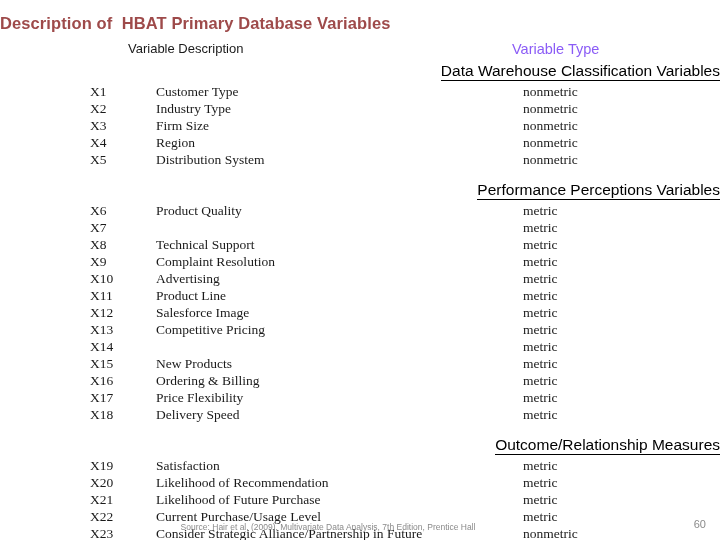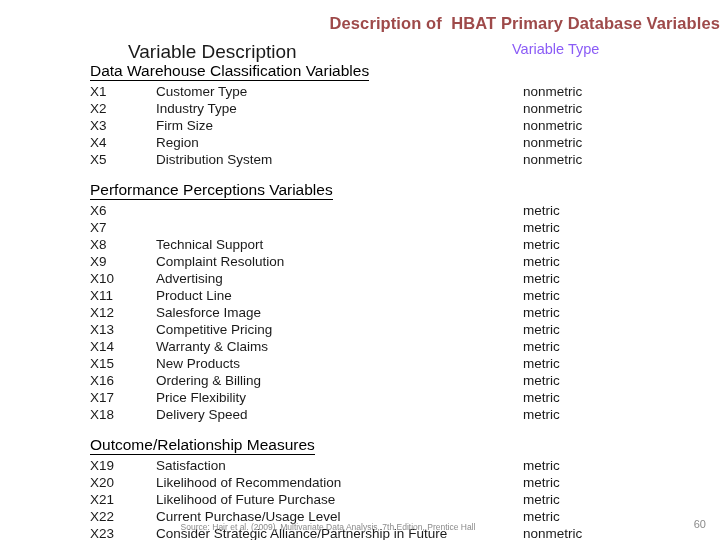--- a/index.html
+++ b/index.html
@@ -17,33 +17,33 @@
     height: 540px;
     background: #ffffff;
     overflow: hidden;
   }
   
   .slide-title {
     position: absolute;
     left: 0;
     top: 14px;
     width: 720px;
-    text-align: right;
+    text-align: left;
     font-size: 16.5px;
     font-weight: bold;
     color: #9E4A4A;
     letter-spacing: 0.1px;
     white-space: pre;
   }
   
   .col-head-desc {
     position: absolute;
     left: 128px;
     top: 41px;
-    font-size: 19px;
+    font-size: 13px;
     color: #1a1a1a;
     white-space: nowrap;
   }
   .col-head-type {
     position: absolute;
     left: 512px;
     top: 41px;
     font-size: 14.5px;
     color: #8b5cf6;
     white-space: nowrap;
@@ -62,27 +62,29 @@
     color: #000000;
     display: inline-block;
     border-bottom: 1.4px solid #000000;
     line-height: 17px;
     padding-bottom: 1px;
     white-space: nowrap;
   }
   .section-head-wrap {
     height: 21px;
     line-height: 17px;
+    text-align: right;
   }
   .rows { margin: 0; padding: 0; }
   .row {
     position: relative;
     height: 17px;
     line-height: 17px;
     white-space: nowrap;
+    font-family: Liberation Serif, serif;
   }
   .cell-code {
     position: absolute;
     left: 90px;
     top: 0;
     font-size: 13.5px;
     color: #1a1a1a;
   }
   .cell-desc {
     position: absolute;
@@ -156,20 +158,21 @@
           <span class="cell-code">X5</span>
           <span class="cell-desc">Distribution System</span>
           <span class="cell-type">nonmetric</span>
         </div>
       </div>
       <div class="section-gap"></div>
       <div class="section-head-wrap"><span class="section-head">Performance Perceptions Variables</span></div>
       <div class="rows">
         <div class="row">
           <span class="cell-code">X6</span>
+          <span class="cell-desc">Product Quality</span>
           <span class="cell-type">metric</span>
         </div>
         <div class="row">
           <span class="cell-code">X7</span>
           <span class="cell-type">metric</span>
         </div>
         <div class="row">
           <span class="cell-code">X8</span>
           <span class="cell-desc">Technical Support</span>
           <span class="cell-type">metric</span>
@@ -194,21 +197,20 @@
           <span class="cell-desc">Salesforce Image</span>
           <span class="cell-type">metric</span>
         </div>
         <div class="row">
           <span class="cell-code">X13</span>
           <span class="cell-desc">Competitive Pricing</span>
           <span class="cell-type">metric</span>
         </div>
         <div class="row">
           <span class="cell-code">X14</span>
-          <span class="cell-desc">Warranty &amp; Claims</span>
           <span class="cell-type">metric</span>
         </div>
         <div class="row">
           <span class="cell-code">X15</span>
           <span class="cell-desc">New Products</span>
           <span class="cell-type">metric</span>
         </div>
         <div class="row">
           <span class="cell-code">X16</span>
           <span class="cell-desc">Ordering &amp; Billing</span>

